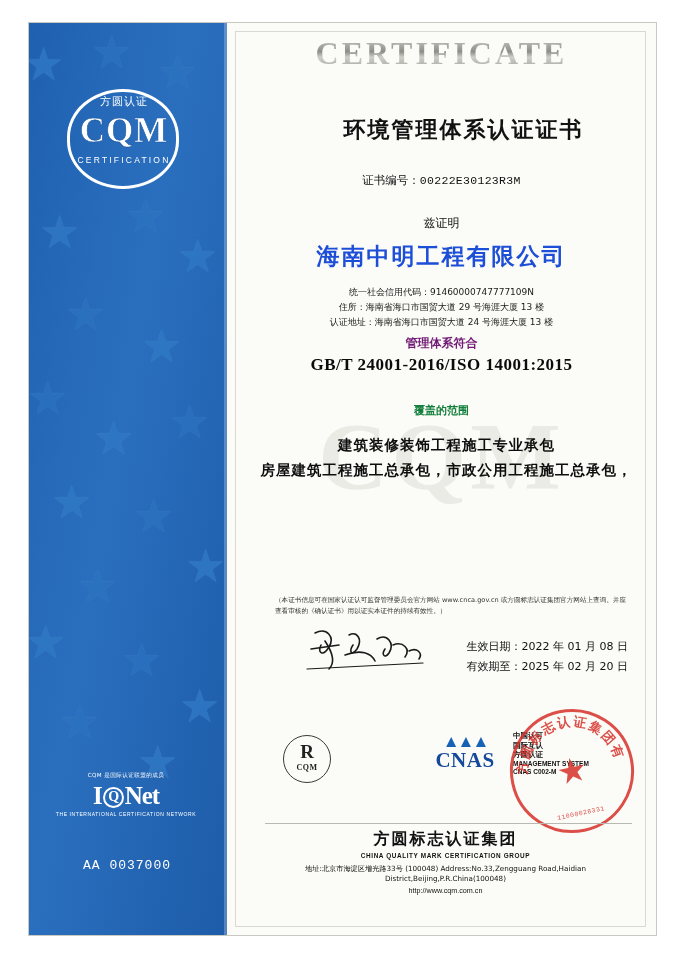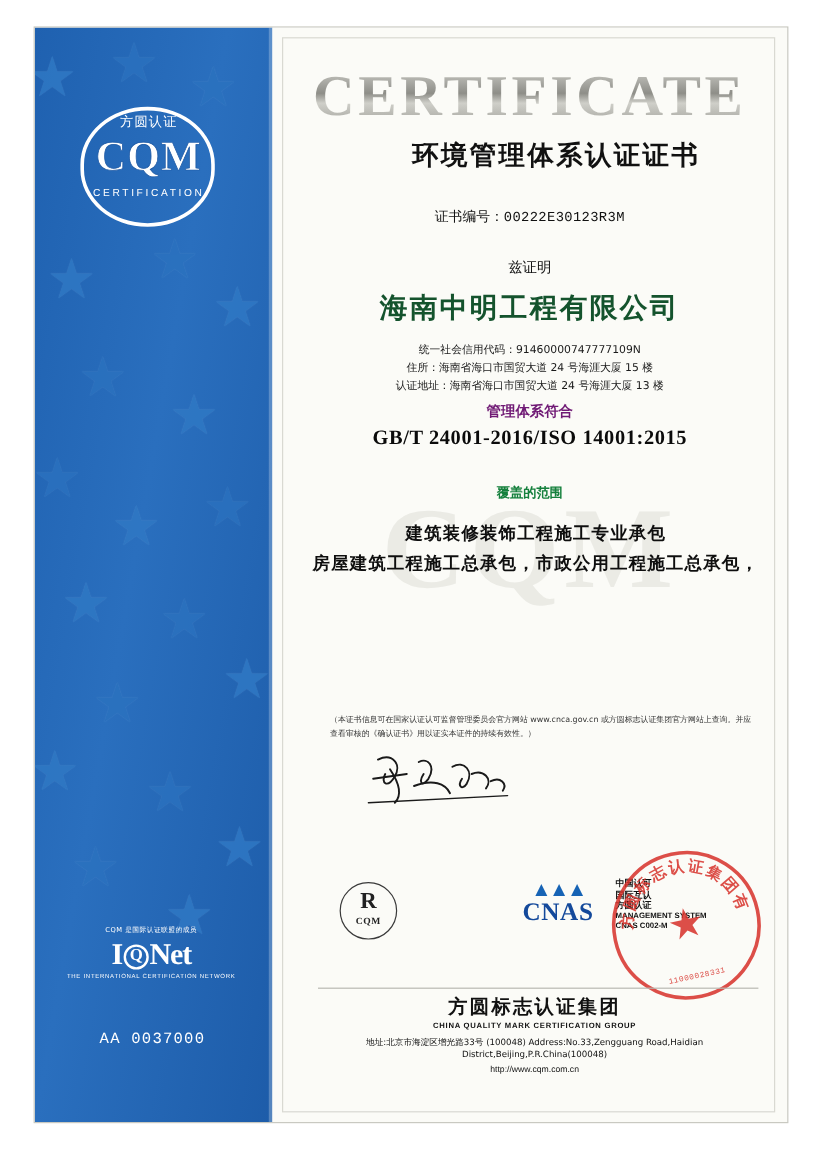--- a/index.html
+++ b/index.html
@@ -180,25 +180,25 @@
     color: #ffffff;
     font-family: "Liberation Mono", monospace;
     font-size: 13px;
     letter-spacing: 1px;
   }
 
   
   .cert-word {
     position: absolute;
     left: 0; right: 0;
-    top: 30px;
-    text-align: center;
-    font-family: "Liberation Serif", serif;
-    font-weight: bold;
-    font-size: 48px;
+    top: 12px;
+    text-align: center;
+    font-family: "Liberation Serif", serif;
+    font-weight: bold;
+    font-size: 32px;
     letter-spacing: 3px;
     color: #b9b9b2;
     background: linear-gradient(180deg,#d7d7d2 0%, #8e8e88 45%, #cfcfc9 60%, #9a9a94 100%);
     -webkit-background-clip: text;
     background-clip: text;
     color: transparent;
     user-select: none;
   }
 
   .title-cn {
@@ -237,21 +237,21 @@
 
   .company {
     position: absolute;
     left: 0; right: 0;
     top: 218px;
     text-align: center;
     font-family: Liberation Serif, serif;
     font-weight: bold;
     font-size: 23px;
     letter-spacing: 2px;
-    color: #14532d;
+    color: #1d4ed8;
   }
 
   .detail-lines {
     position: absolute;
     left: 0; right: 0;
     top: 262px;
     text-align: center;
     font-size: 9px;
     line-height: 15px;
     color: #1a1a1a;
@@ -563,21 +563,21 @@
 
     <div class="cert-no">
       <span>证书编号：</span><span class="num">00222E30123R3M</span>
     </div>
 
     <div class="hereby">兹证明</div>
     <div class="company">海南中明工程有限公司</div>
 
     <div class="detail-lines">
       <div>统一社会信用代码：91460000747777109N</div>
-      <div>住所：海南省海口市国贸大道 24 号海涯大厦 15 楼</div>
+      <div>住所：海南省海口市国贸大道 29 号海涯大厦 13 楼</div>
       <div>认证地址：海南省海口市国贸大道 24 号海涯大厦 13 楼</div>
     </div>
 
     <div class="std-label">管理体系符合</div>
     <div class="std-value">GB/T 24001-2016/ISO 14001:2015</div>
 
     <div class="scope-label">覆盖的范围</div>
     <div class="scope-body">
       <div>建筑装修装饰工程施工专业承包</div>
       <div>房屋建筑工程施工总承包，市政公用工程施工总承包，</div>
@@ -594,20 +594,24 @@
           <path d="M44,12 C52,8 58,16 52,26 C46,34 44,28 48,22"></path>
           <path d="M40,32 C56,26 66,30 70,38"></path>
           <path d="M72,16 C82,10 90,20 84,30 C80,36 76,32 80,26"></path>
           <path d="M88,22 C98,18 106,26 100,34"></path>
           <path d="M104,28 C112,24 118,30 114,36"></path>
           <path d="M2,46 L118,40" stroke-width="1.2"></path>
         </g>
       </svg>
     </div>
 
+    <div class="dates">
+      <div><span>生效日期：</span><span>2022 年 01 月 08 日</span></div>
+      <div><span>有效期至：</span><span>2025 年 02 月 20 日</span></div>
+    </div>
 
     <div class="acc-row">
       <div class="acc acc-rcqm">
         <span class="r">R</span>
         <span class="cqm">CQM</span>
       </div>
 
 
       <div class="acc acc-cnas">
         <div class="glyph">▲▲▲</div>

